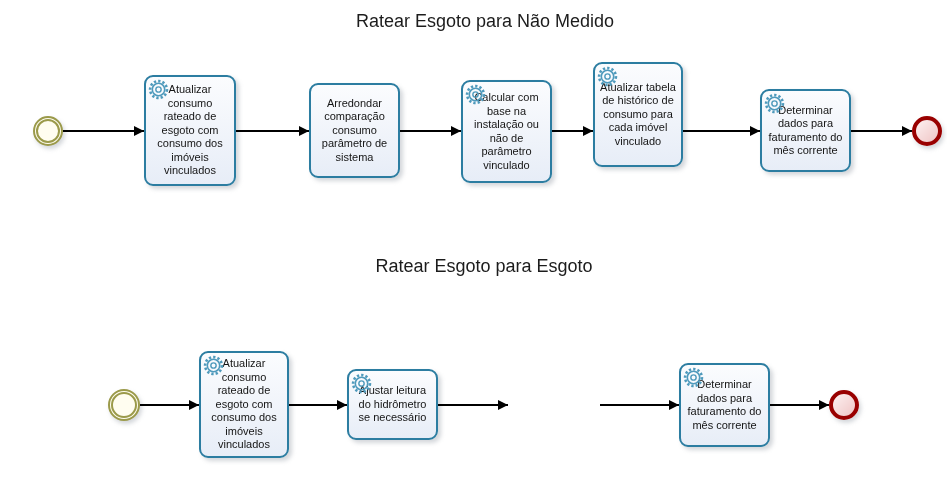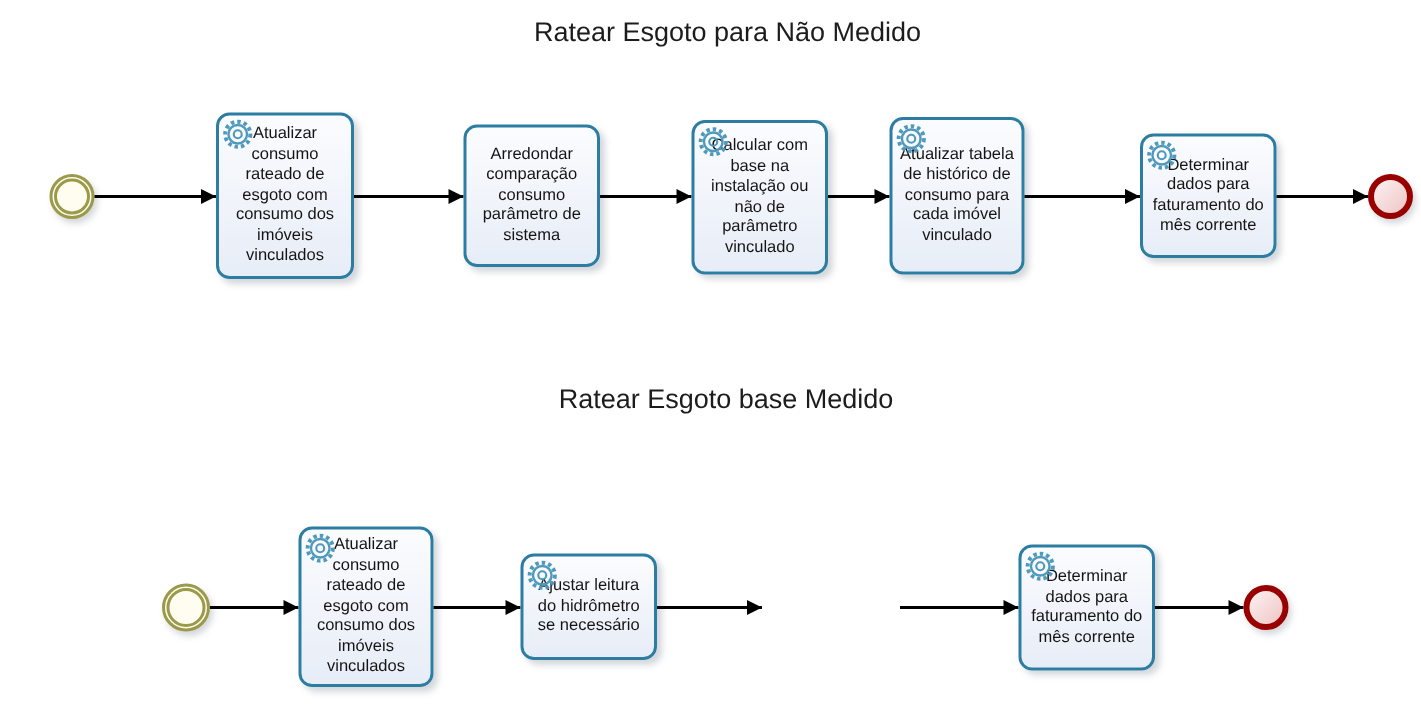--- a/index.html
+++ b/index.html
@@ -109,39 +109,39 @@
 
   <div class="arrow" style="left:400px;top:130px;width:61px"></div>
   <div class="task" style="left:461px;top:80px;width:91px;height:103px">
     <svg class="gear" viewBox="0 0 26 26">
         <use href="#gear-sym"></use>
       </svg>
     <span class="label">Calcular com base na instalação ou não de parâmetro vinculado</span>
   </div>
 
   <div class="arrow" style="left:552px;top:130px;width:41px"></div>
-  <div class="task" style="left:593px;top:78px;width:90px;height:105px">
+  <div class="task" style="left:593px;top:62px;width:90px;height:105px">
     <svg class="gear" viewBox="0 0 26 26">
         <use href="#gear-sym"></use>
       </svg>
     <span class="label">Atualizar tabela de histórico de consumo para cada imóvel vinculado</span>
   </div>
 
   <div class="arrow" style="left:683px;top:130px;width:77px"></div>
   <div class="task" style="left:760px;top:89px;width:91px;height:83px">
     <svg class="gear" viewBox="0 0 26 26">
         <use href="#gear-sym"></use>
       </svg>
     <span class="label">Determinar dados para faturamento do mês corrente</span>
   </div>
 
   <div class="arrow" style="left:851px;top:130px;width:61px"></div>
   <div class="event-end" style="left:912px;top:116px;width:30px;height:30px"></div>
 
-  <div class="proc-title" style="left:484px;top:256px">Ratear Esgoto base Medido</div>
+  <div class="proc-title" style="left:484px;top:256px">Ratear Esgoto para Esgoto</div>
 
   <div class="event-start" style="left:108px;top:389px;width:32px;height:32px"></div>
 
   <div class="arrow" style="left:140px;top:404px;width:59px"></div>
   <div class="task" style="left:199px;top:351px;width:90px;height:107px">
     <svg class="gear" viewBox="0 0 26 26">
         <use href="#gear-sym"></use>
       </svg>
     <span class="label">Atualizar consumo rateado de esgoto com consumo dos imóveis vinculados</span>
   </div>

